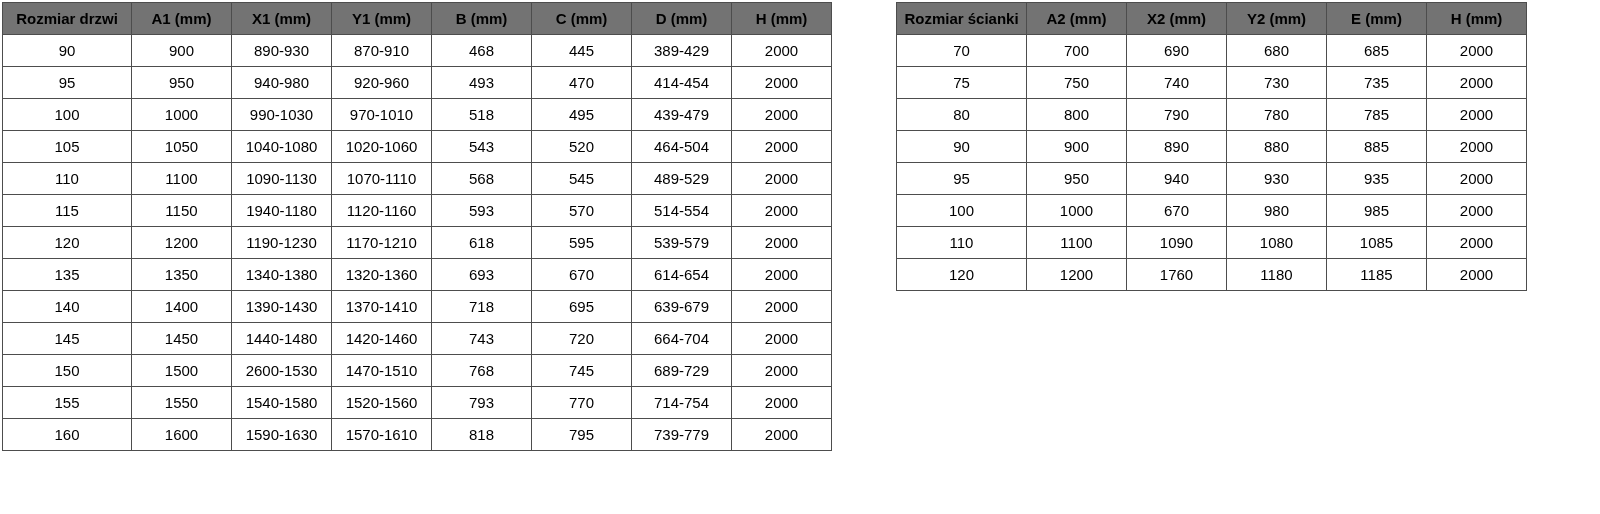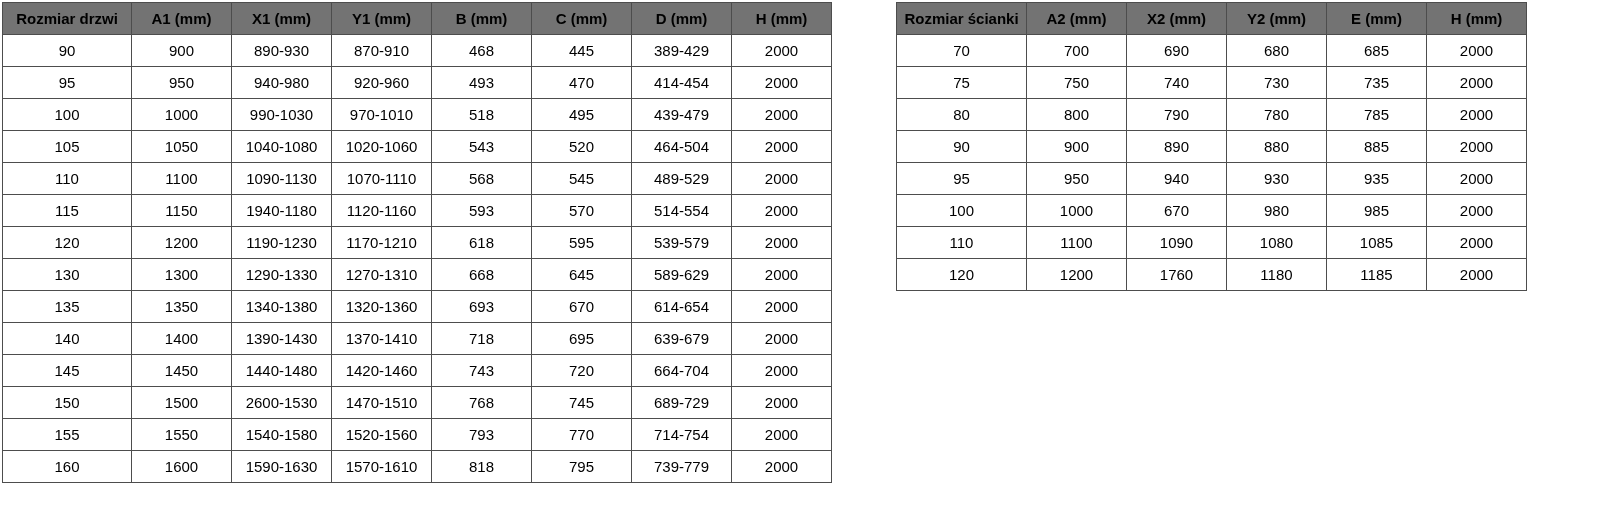--- a/index.html
+++ b/index.html
@@ -142,30 +142,20 @@
           <td>120</td>
           <td>1200</td>
           <td>1190-1230</td>
           <td>1170-1210</td>
           <td>618</td>
           <td>595</td>
           <td>539-579</td>
           <td>2000</td>
         </tr>
         <tr>
-          <td>130</td>
-          <td>1300</td>
-          <td>1290-1330</td>
-          <td>1270-1310</td>
-          <td>668</td>
-          <td>645</td>
-          <td>589-629</td>
-          <td>2000</td>
-        </tr>
-        <tr>
           <td>135</td>
           <td>1350</td>
           <td>1340-1380</td>
           <td>1320-1360</td>
           <td>693</td>
           <td>670</td>
           <td>614-654</td>
           <td>2000</td>
         </tr>
         <tr>

